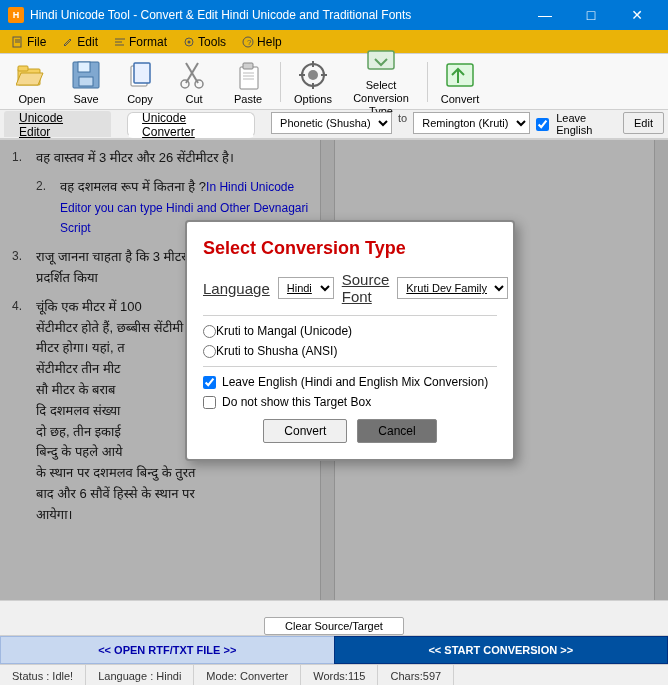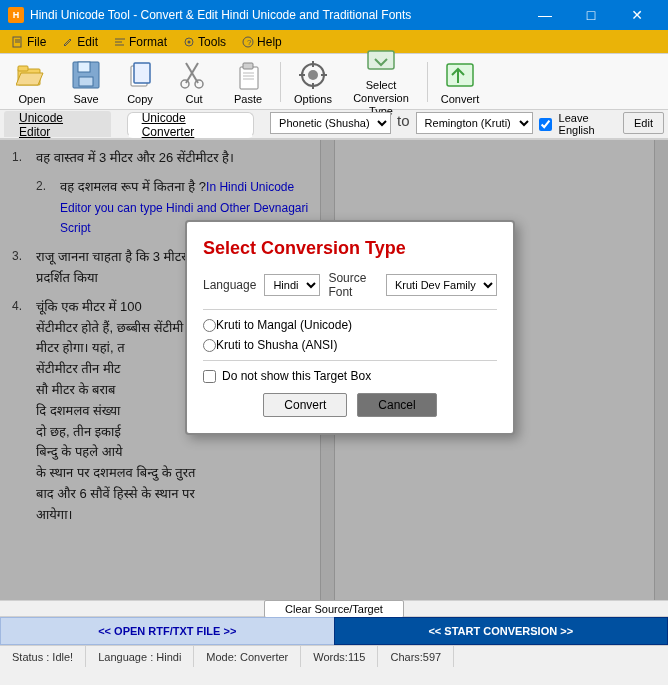--- a/index.html
+++ b/index.html
@@ -24,21 +24,21 @@
     
     
     .toolbar-btn-wide { display: flex; flex-direction: column; align-items: center; justify-content: center; width: 80px; height: 48px; border: 1px solid transparent; background: transparent; cursor: pointer; font-size: 11px; gap: 2px; border-radius: 2px; padding: 2px; text-align: center; }
     
     
     .tab-bar { background: #f0f0f0; border-bottom: 2px solid #d0d0d0; display: flex; align-items: center; height: 30px; padding: 0 4px; gap: 0; }
     .tab { padding: 4px 14px; cursor: pointer; font-size: 12px; border: 1px solid transparent; border-bottom: none; border-radius: 3px 3px 0 0; background: #e0e0e0; margin-right: 16px; height: 26px; display: flex; align-items: center; text-decoration: underline; }
     .tab.active { background: white; border-color: #d0d0d0; border-bottom: 2px solid white; margin-bottom: -2px; border-radius: 6px; }
     .tab-controls { margin-left: auto; display: flex; align-items: flex-start; gap: 6px; font-size: 12px; }
     .font-select { height: 22px; font-size: 11px; border: 1px solid #aaa; background: white; padding: 1px 4px; }
-    .arrow-label { font-size: 15px; color: #444; }
+    .arrow-label { font-size: 11px; color: #444; }
     .leave-english-cb { display: flex; align-items: center; gap: 7px; font-size: 11px; }
     .edit-btn { background: #f0f0f0; border: 1px solid #aaa; padding: 2px 10px; font-size: 11px; cursor: pointer; border-radius: 2px; height: 22px; }
     
     
     .main-content { display: flex; height: 460px; position: relative; }
     
     
     .editor-pane { flex: 1; border-right: 1px solid #d0d0d0; background: white; overflow: hidden; position: relative; }
     .editor-content { padding: 8px 12px; font-size: 13px; line-height: 1.6; overflow-y: auto; height: 100%; }
     .editor-content .line { display: flex; gap: 8px; margin-bottom: 8px; }
@@ -46,37 +46,37 @@
     .line-text { color: #222; font-size: 13px; }
     .blue-text { color: #0000ff; font-size: 12px; }
     .scrollbar-v { position: absolute; right: 0; top: 0; width: 14px; height: 100%; background: #f0f0f0; border-left: 1px solid #d0d0d0; }
     
     
     .right-pane { flex: 1; background: white; overflow: hidden; position: relative; }
     .right-scrollbar { position: absolute; right: 0; top: 0; width: 14px; height: 100%; background: #f0f0f0; border-left: 1px solid #d0d0d0; }
     
     
     .bottom-bar { background: #f0f0f0; border-top: 1px solid #d0d0d0; }
-    .bottom-btn-row1 { height: 16px; display: flex; align-items: center; justify-content: center; border-bottom: 1px solid #d0d0d0; }
+    .bottom-btn-row1 { height: 35px; display: flex; align-items: flex-end; justify-content: center; border-bottom: 1px solid #d0d0d0; }
     .bottom-btn-row1 button { background: white; border: 1px solid #aaa; padding: 2px 20px; font-size: 11px; cursor: pointer; border-radius: 2px; }
     .bottom-btn-row2 { height: 28px; display: flex; }
     .bottom-left-btn { flex: 1; background: #c8d8f0; border: 1px solid #a0b8e0; border-right: none; font-size: 11px; cursor: pointer; display: flex; align-items: center; justify-content: center; color: #0000aa; font-weight: bold; }
     .bottom-right-btn { flex: 1; background: #0050a0; border: 1px solid #003080; font-size: 11px; cursor: pointer; display: flex; align-items: center; justify-content: center; color: white; font-weight: bold; }
     
     
     .status-bar { height: 22px; background: #f0f0f0; border-top: 1px solid #d0d0d0; display: flex; align-items: center; }
     .status-item { padding: 0 12px; font-size: 11px; color: #333; border-right: 1px solid #d0d0d0; height: 100%; display: flex; align-items: center; }
     
     
     .modal-overlay { position: absolute; top: 0; left: 0; right: 0; bottom: 0; background: rgba(0,0,0,0.3); z-index: 100; display: flex; align-items: center; justify-content: center; }
     .modal { background: white; border: 2px solid #888; border-radius: 4px; width: 330px; padding: 16px; box-shadow: 4px 4px 12px rgba(0,0,0,0.3); position: absolute; left: 185px; top: 80px; }
     .modal-title { color: #cc0000; font-size: 18px; font-weight: bold; margin-bottom: 12px; }
     .modal-row { display: flex; align-items: center; gap: 8px; margin-bottom: 10px; font-size: 12px; }
-    .modal-label { font-size: 12px; color: #333; }
-    .modal-select { height: 22px; font-size: 11px; border: 1px solid #aaa; background: white; padding: 1px 4px; }
+    .modal-label { font-size: 15px; color: #333; text-decoration: underline; }
+    .modal-select { height: 22px; font-size: 11px; border: 1px solid #aaa; background: white; padding: 1px 4px; text-decoration: underline; }
     .modal-divider { border: none; border-top: 1px solid #d0d0d0; margin: 8px 0; }
     .modal-radio-row { display: flex; align-items: center; gap: 0; margin-bottom: 6px; font-size: 12px; }
     .modal-radio { margin: 0; }
     .modal-cb-row { display: flex; align-items: center; gap: 6px; margin-bottom: 6px; font-size: 12px; }
     .modal-buttons { display: flex; justify-content: center; gap: 10px; margin-top: 10px; }
     .modal-btn { padding: 4px 20px; font-size: 12px; cursor: pointer; border: 1px solid #888; background: #737373; border-radius: 2px; min-width: 70px; text-align: center; }
     .modal-btn.primary { background: #f0f0f0; }
 
     
     svg { display: block; }
@@ -294,20 +294,24 @@
       <div class="modal-radio-row">
         <input type="radio" name="convType" class="modal-radio" id="r1" style="">
         <label for="r1">Kruti to Mangal (Unicode)</label>
       </div>
       <div class="modal-radio-row">
         <input type="radio" name="convType" class="modal-radio" id="r2" style="">
         <label for="r2">Kruti to Shusha (ANSI)</label>
       </div>
       <hr class="modal-divider">
       <div class="modal-cb-row">
+        <input type="checkbox" checked="" id="cb1" style="">
+        <label for="cb1">Leave English (Hindi and English Mix Conversion)</label>
+      </div>
+      <div class="modal-cb-row">
         <input type="checkbox" id="cb2" style="">
         <label for="cb2">Do not show this Target Box</label>
       </div>
       <div class="modal-buttons">
         <button class="modal-btn primary">Convert</button>
         <button class="modal-btn">Cancel</button>
       </div>
     </div>
   </div>
 </div>

